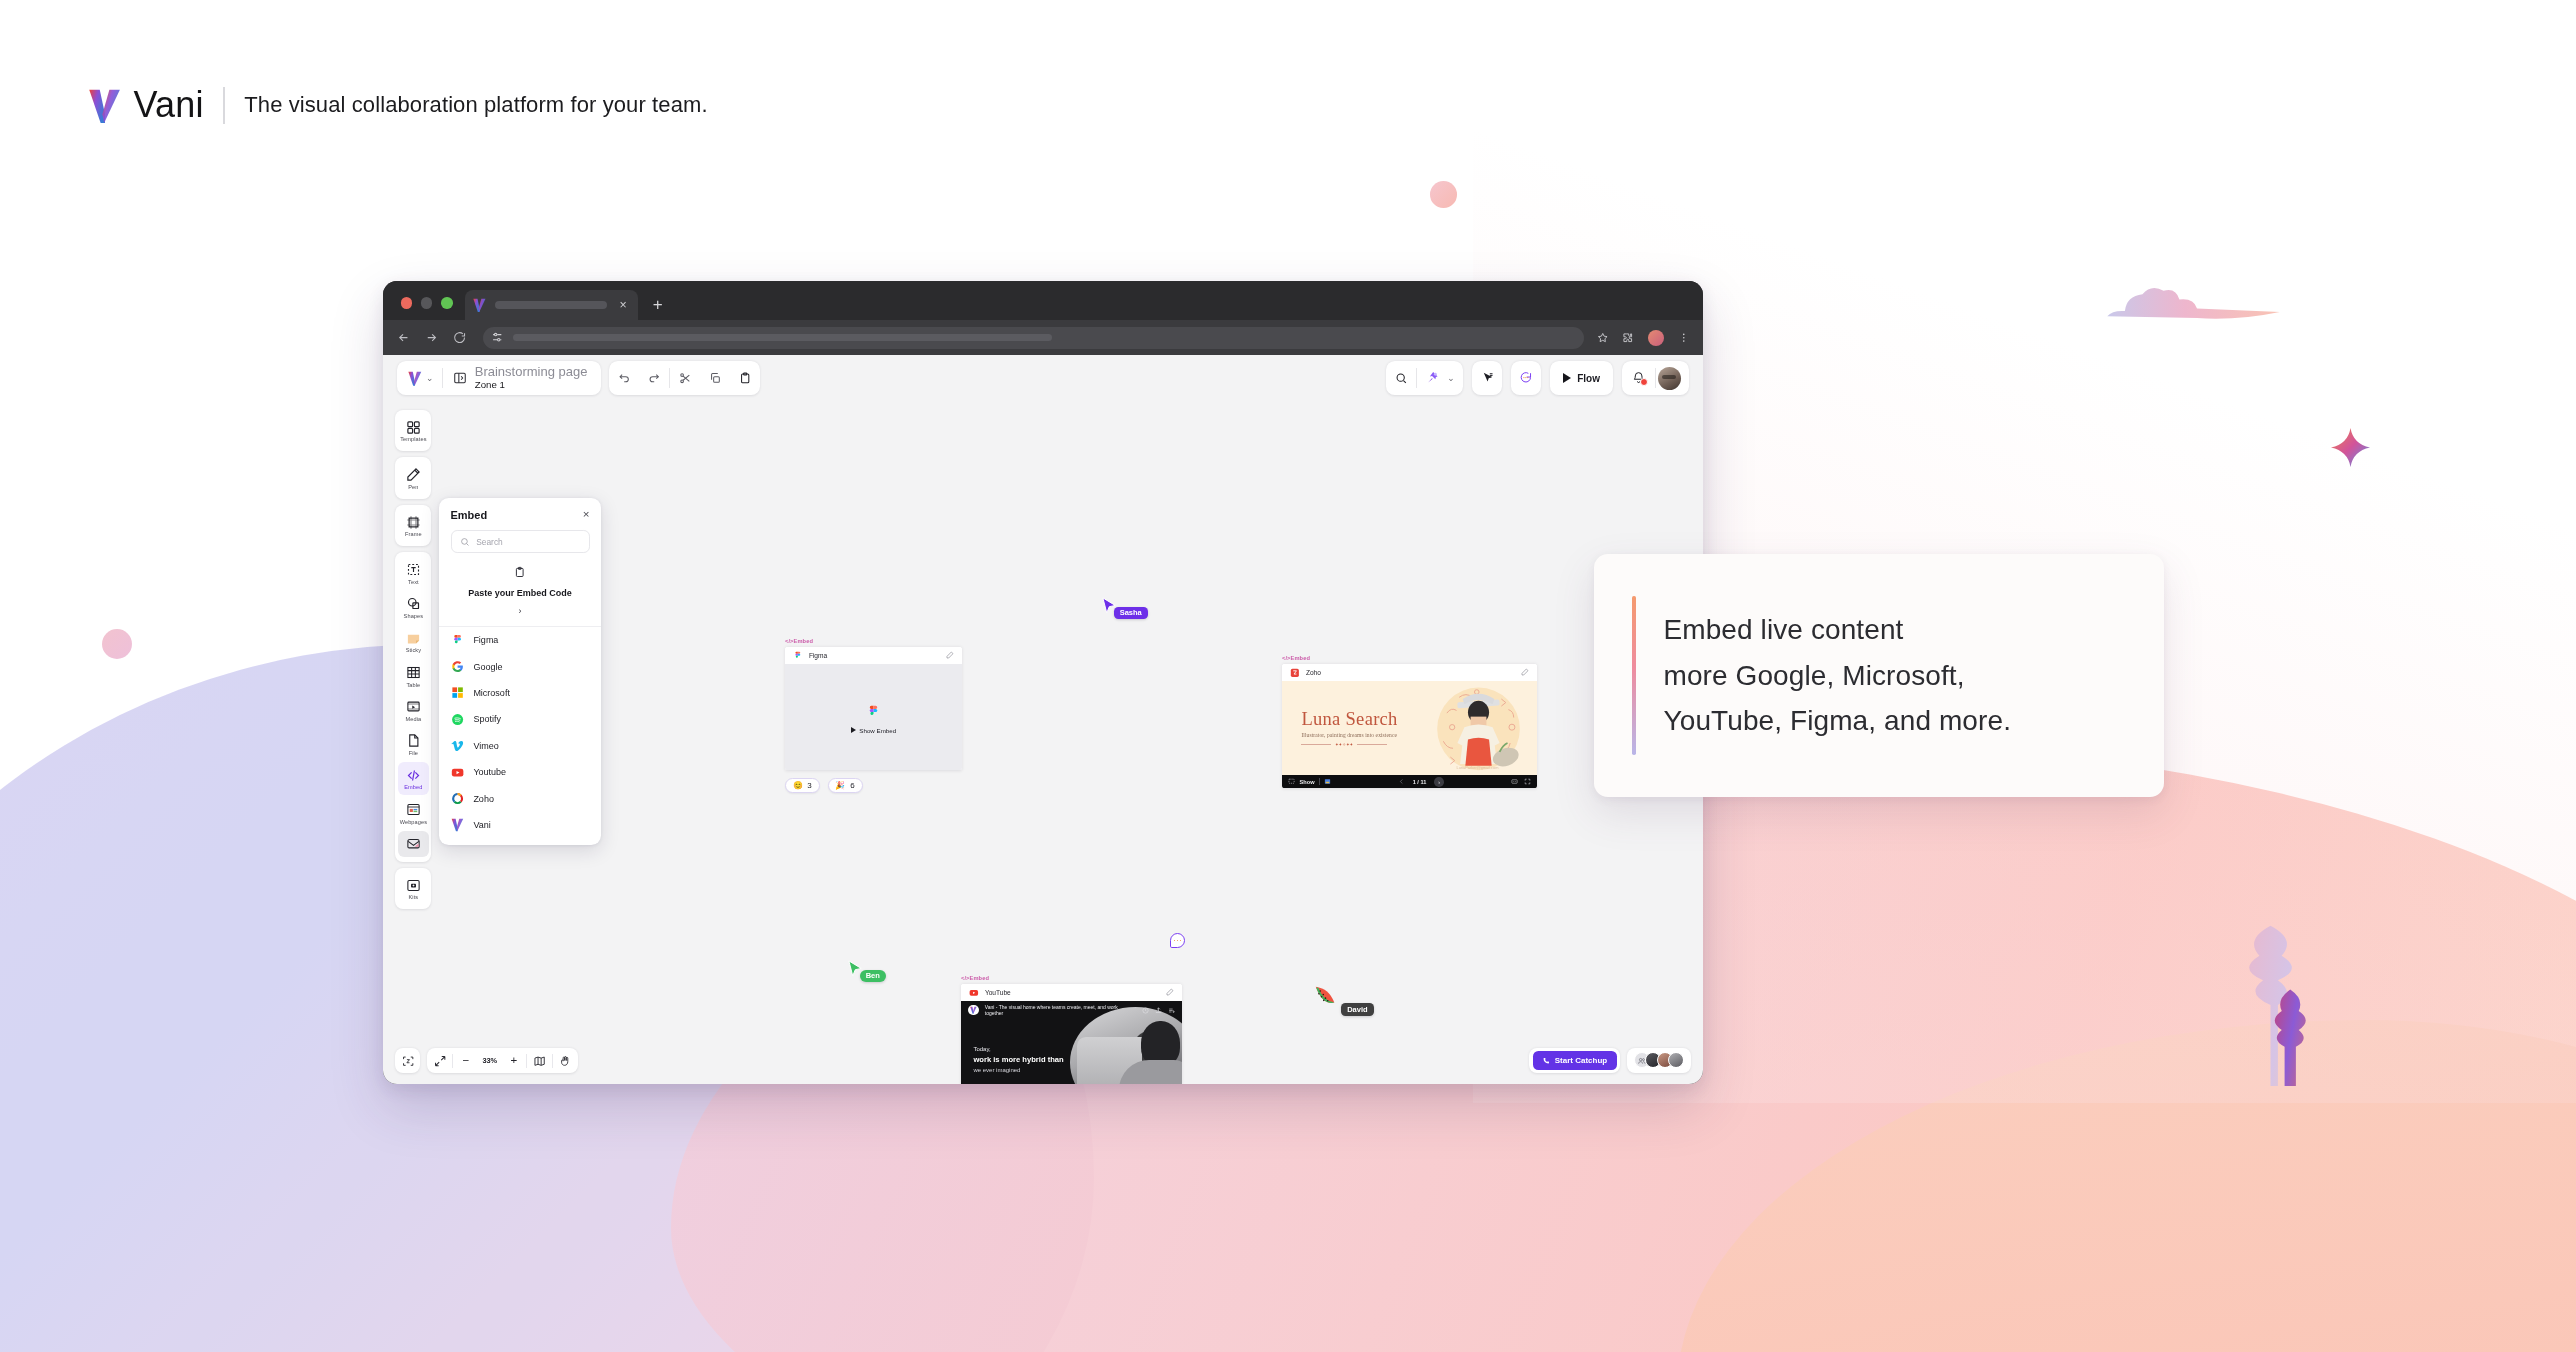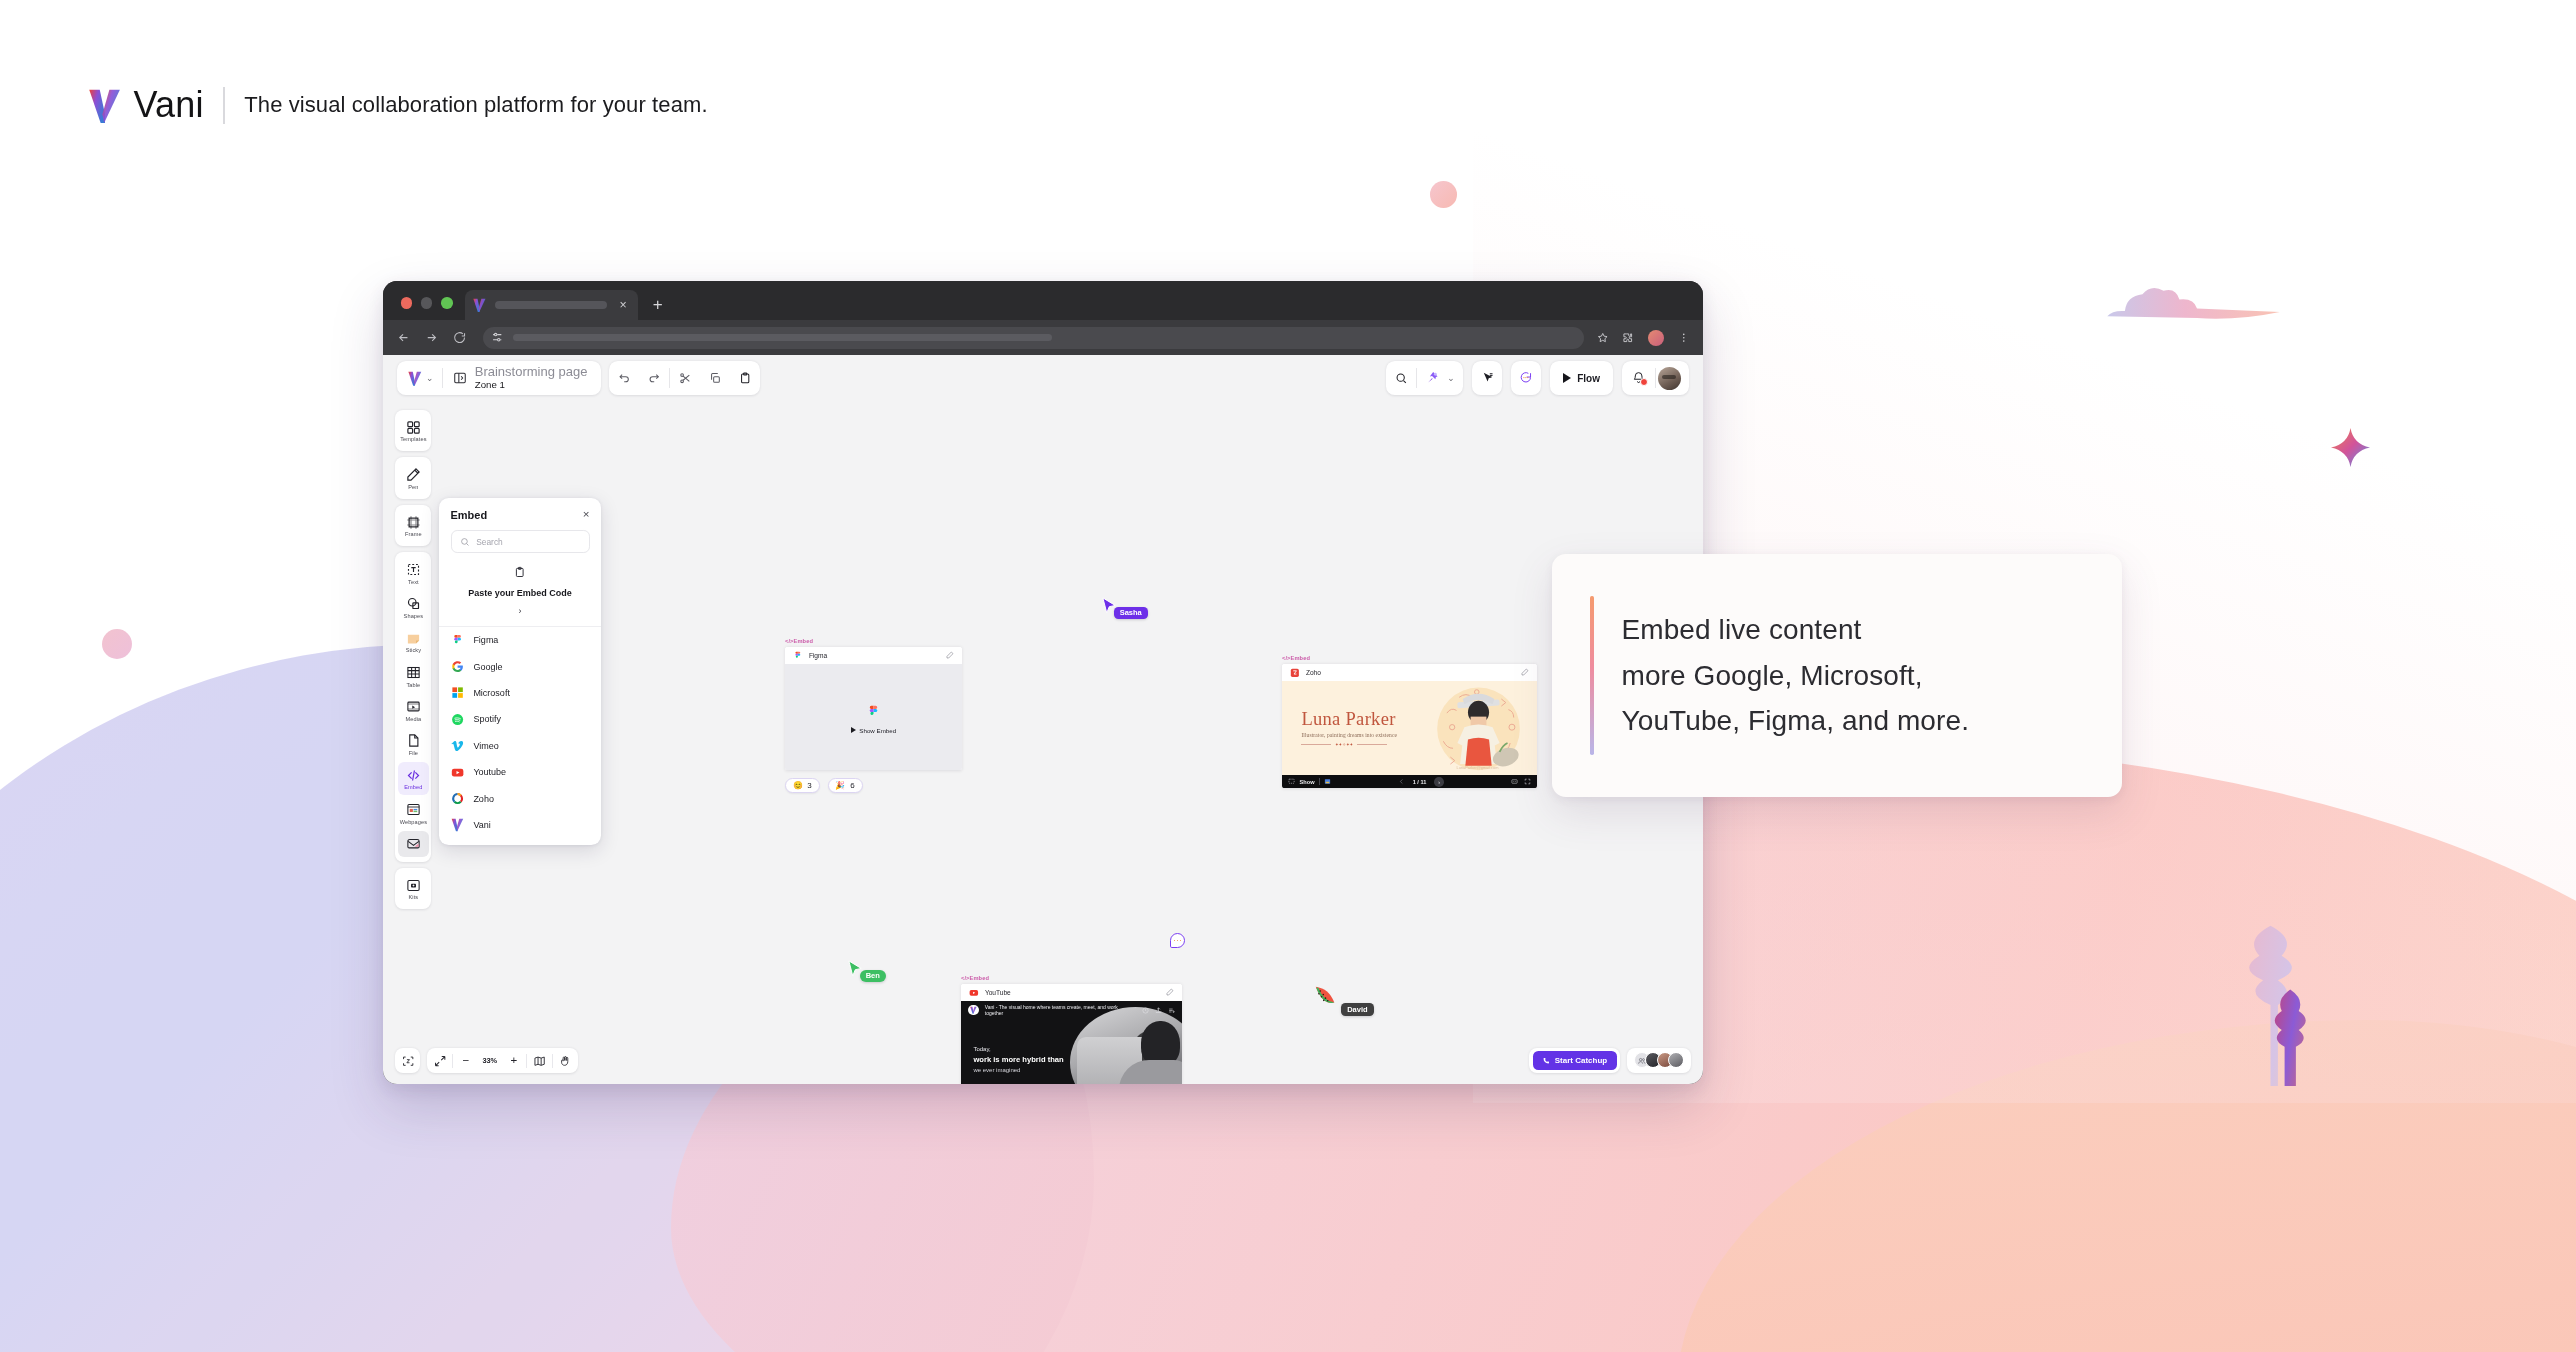--- a/index.html
+++ b/index.html
@@ -452,21 +452,21 @@
   }
   .face:first-child { margin-left: 0; }
   .face.f0 { background: #e2e2e6; display: flex; align-items: center; justify-content: center; }
   .face.f0 svg { width: 9.7px; height: 9.7px; color: #74747d; }
   .face.f1 { background: linear-gradient(150deg,#5a5a60,#26262a); }
   .face.f2 { background: linear-gradient(150deg,#c99a86,#7b4a3d); }
   .face.f3 { background: linear-gradient(150deg,#b0b0b4,#5b5b60); }
 
   
   .callout {
-    position: absolute; left: 1552px; top: 554px;
+    position: absolute; left: 1594px; top: 554px;
     width: 570px; height: 243px;
     background: #fdfbfa; border-radius: 14px;
     box-shadow: 0 16px 41px rgba(90,60,100,.13), 0 2.6px 8.8px rgba(90,60,100,.07);
     display: flex; align-items: center;
     z-index: 10;
   }
   .callout-bar {
     width: 3.5px; height: 159px; margin-left: 38px; border-radius: 1.8px; flex: none;
     background: linear-gradient(180deg,#f59a6e 0%,#ef8c9e 45%,#b9b5e8 100%);
   }
@@ -988,21 +988,21 @@
               <path d="M8 7h8l-6 8h6" fill="none" stroke="#fff" stroke-width="2.2"></path>
             </svg>
             <span class="ec-head-title">Zoho</span>
             <svg class="ec-pencil" viewBox="0 0 24 24" fill="none" stroke="currentColor" stroke-width="2">
                 <path d="M16 3l5 5L8 21H3v-5z"></path>
               </svg>
           </div>
 
           <div class="zoho-slide">
             <div class="zoho-left">
-              <div class="zoho-name">Luna Parker</div>
+              <div class="zoho-name">Luna Search</div>
               <div class="zoho-role">Illustrator, painting dreams into existence</div>
               <div class="zoho-orn">
                 <span class="rule"></span>✦✦✧✦✦<span class="rule"></span>
               </div>
             </div>
             <div class="zoho-art">
               <svg viewBox="0 0 116 103" width="102" height="91">
                 <circle cx="62" cy="52" r="47" fill="#fae3bc"></circle>
                 <g fill="none" stroke="#e8a08c" stroke-width="1.1" opacity=".85">
                   <path d="M26 34 q5-7 11-3"></path>

